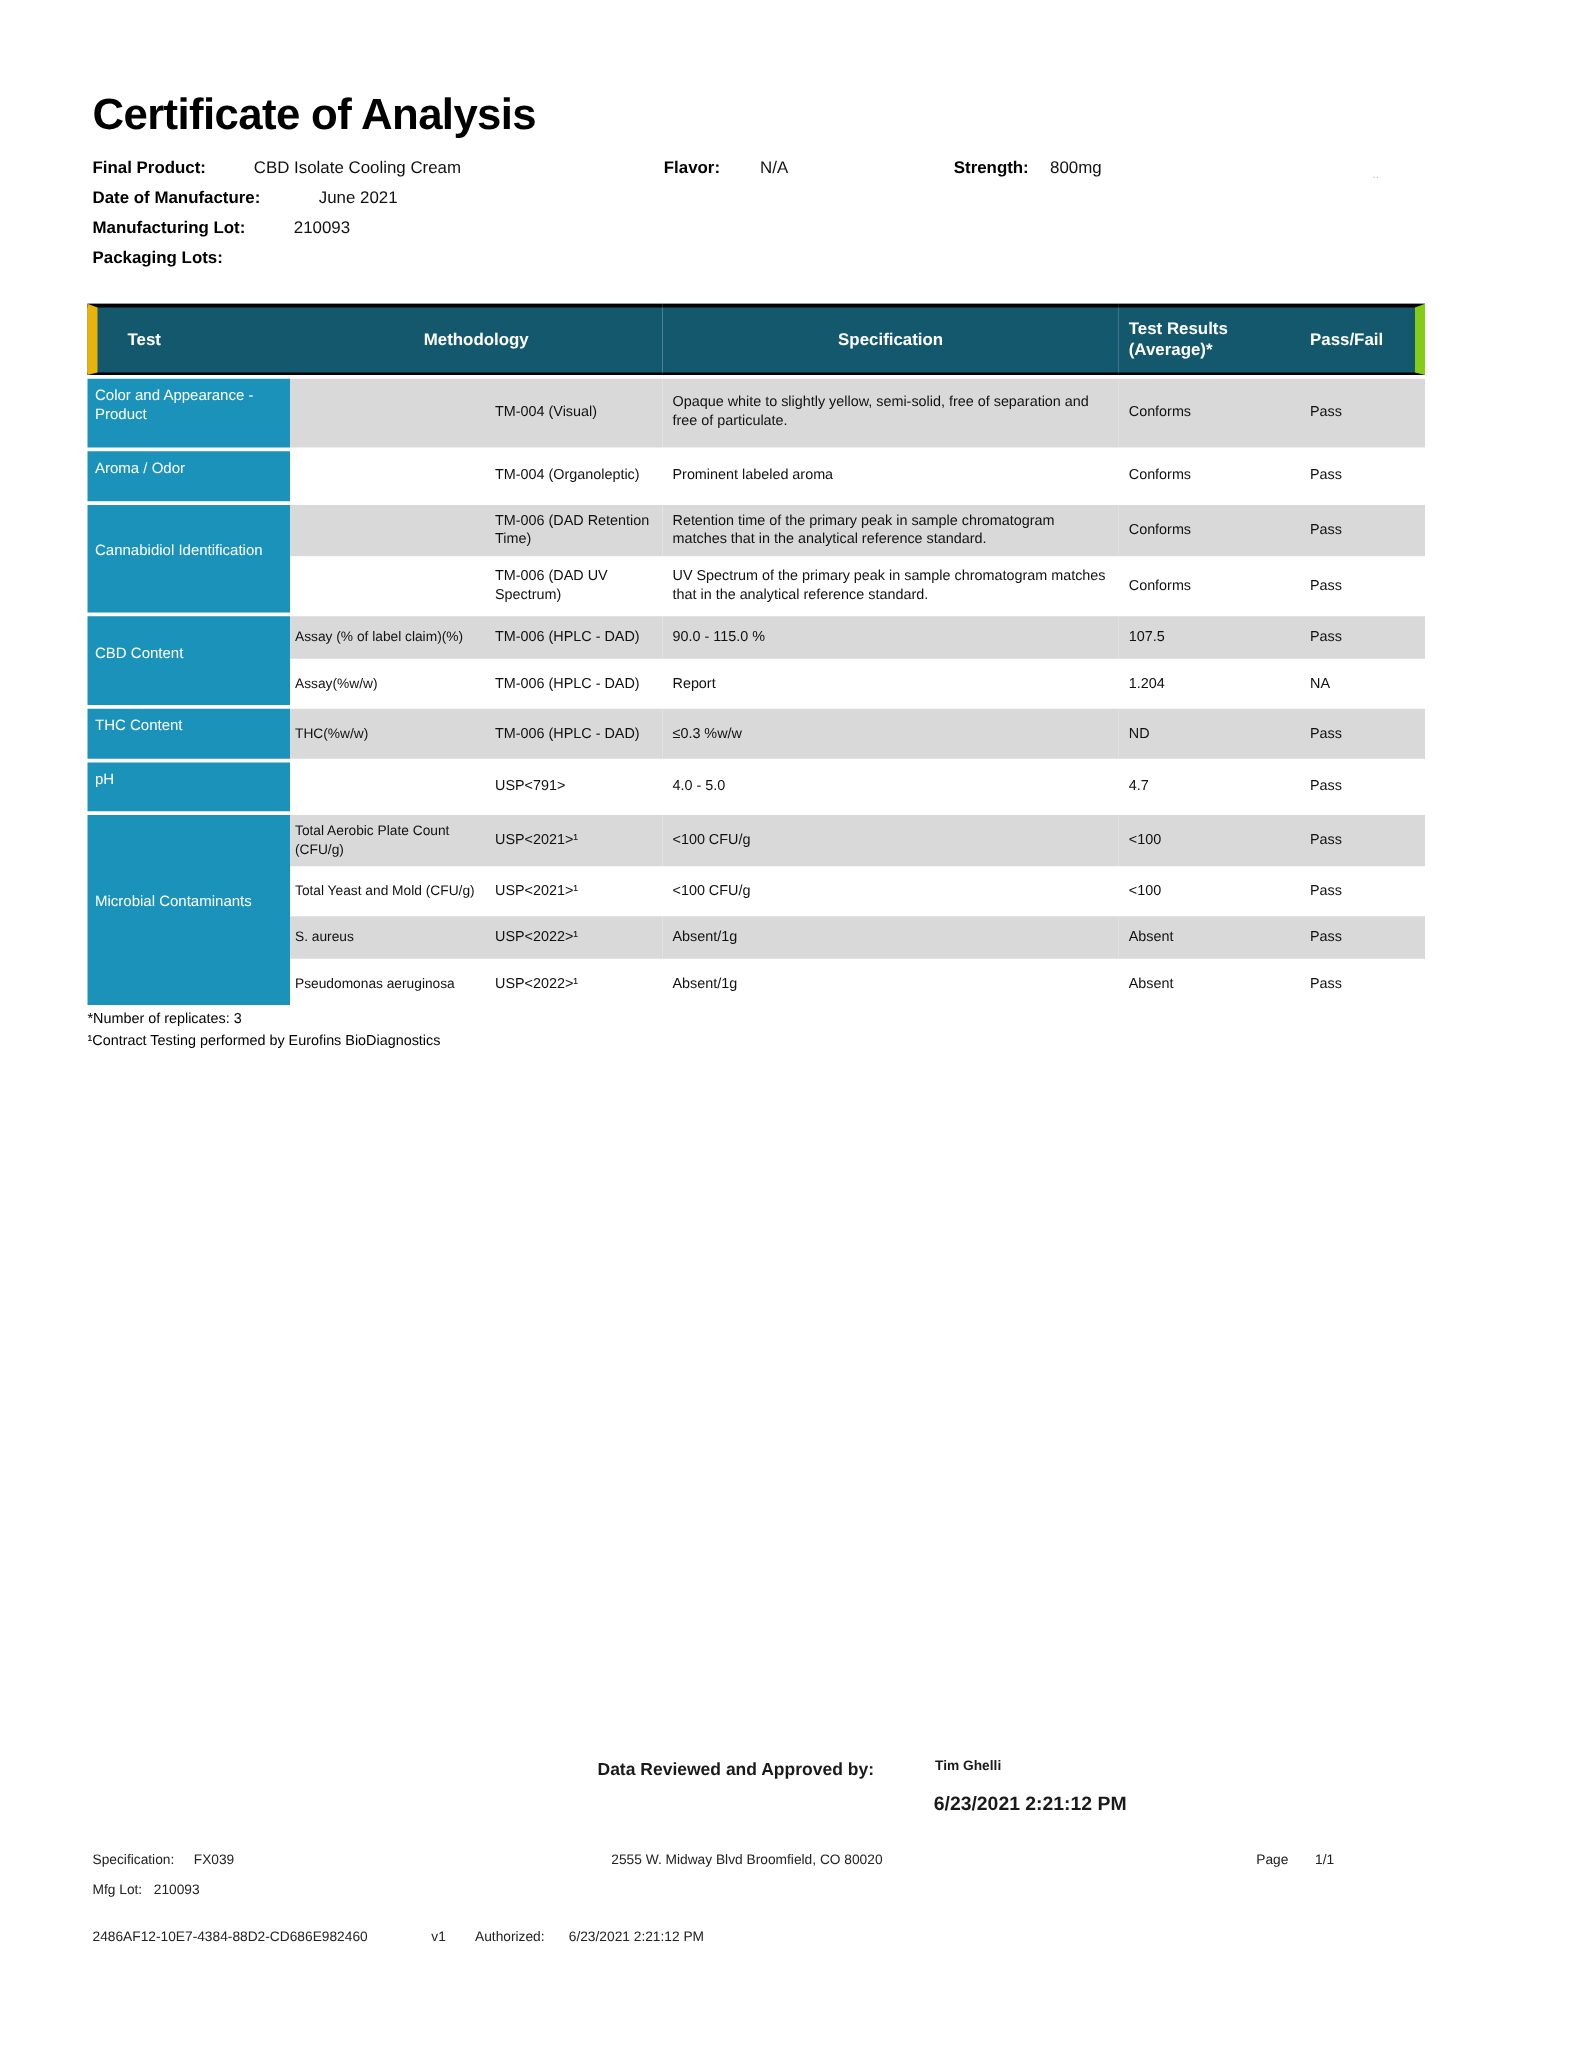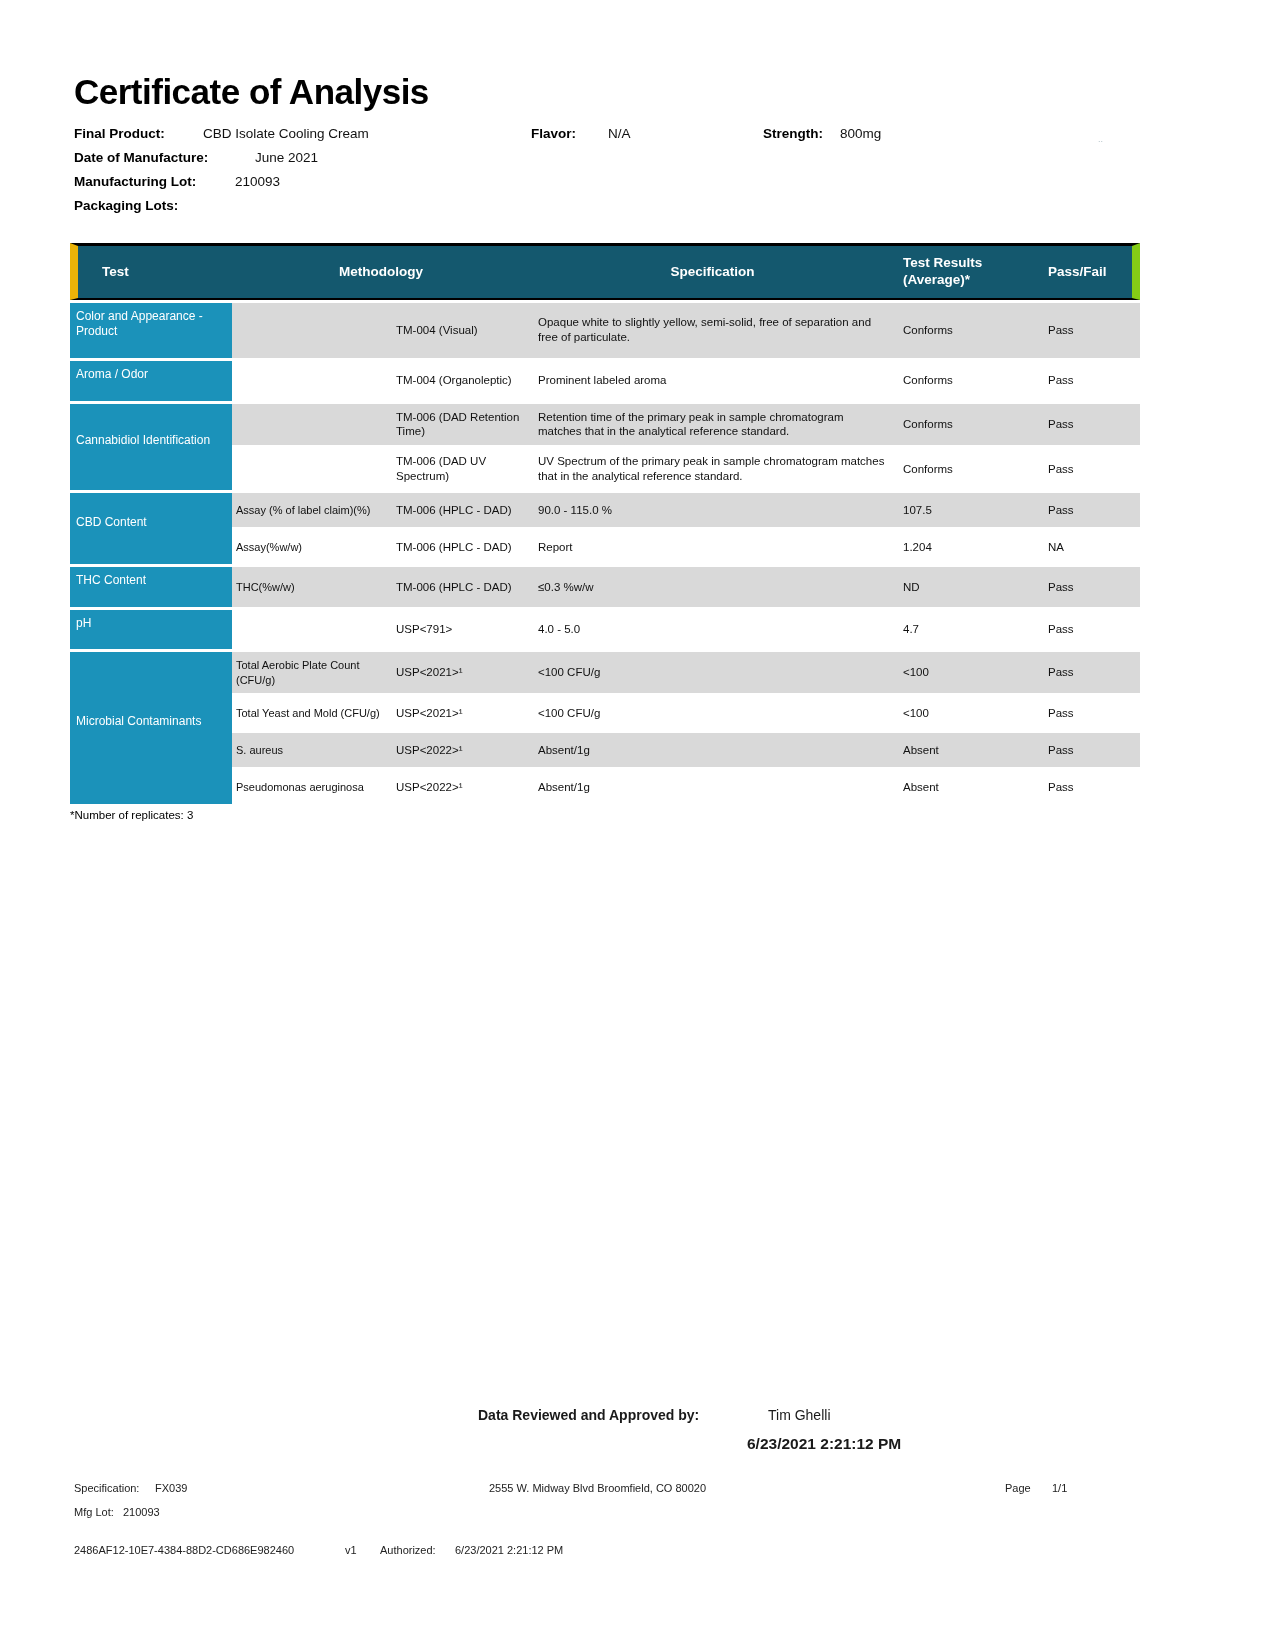--- a/index.html
+++ b/index.html
@@ -43,21 +43,21 @@
   }
   td.gray{background:var(--row-gray);}
   td.white{background:#fff;}
   td.sub{font-size:11px;padding-left:4px;padding-right:2px;}
   tbody tr{height:34px;}
 
   .footnotes{margin-top:0;font-size:11.5px;line-height:1.55;color:#000;}
 
   .signoff{position:absolute;top:1407px;left:0;width:100%;}
   .signoff .label{position:absolute;left:478px;top:0;font-weight:bold;font-size:14px;}
-  .signoff .name{position:absolute;left:768px;top:0;font-size:14px;font-weight:normal;}
+  .signoff .name{position:absolute;left:748px;top:0;font-size:11px;font-weight:bold;}
   .signoff .datetime{position:absolute;left:747px;top:28px;font-size:15.5px;font-weight:bold;}
 
   .footer{position:absolute;left:0;top:0;width:100%;font-size:11px;color:#222;}
   .footer span{position:absolute;white-space:nowrap;}
 </style>
 </head>
 <body>
 
 <div class="page">
 
@@ -192,20 +192,21 @@
             <td class="white">USP&lt;2022&gt;¹</td>
             <td class="white">Absent/1g</td>
             <td class="white">Absent</td>
             <td class="white">Pass</td>
           </tr>
         </tbody>
     </table>
 
     <div class="footnotes">
       <div>*Number of replicates: 3</div>
+      <div>¹Contract Testing performed by Eurofins BioDiagnostics</div>
     </div>
   </div>
 
   <div class="signoff">
     <span class="label">Data Reviewed and Approved by:</span>
     <span class="name">Tim Ghelli</span>
     <span class="datetime">6/23/2021 2:21:12 PM</span>
   </div>
 
   <div class="footer">

